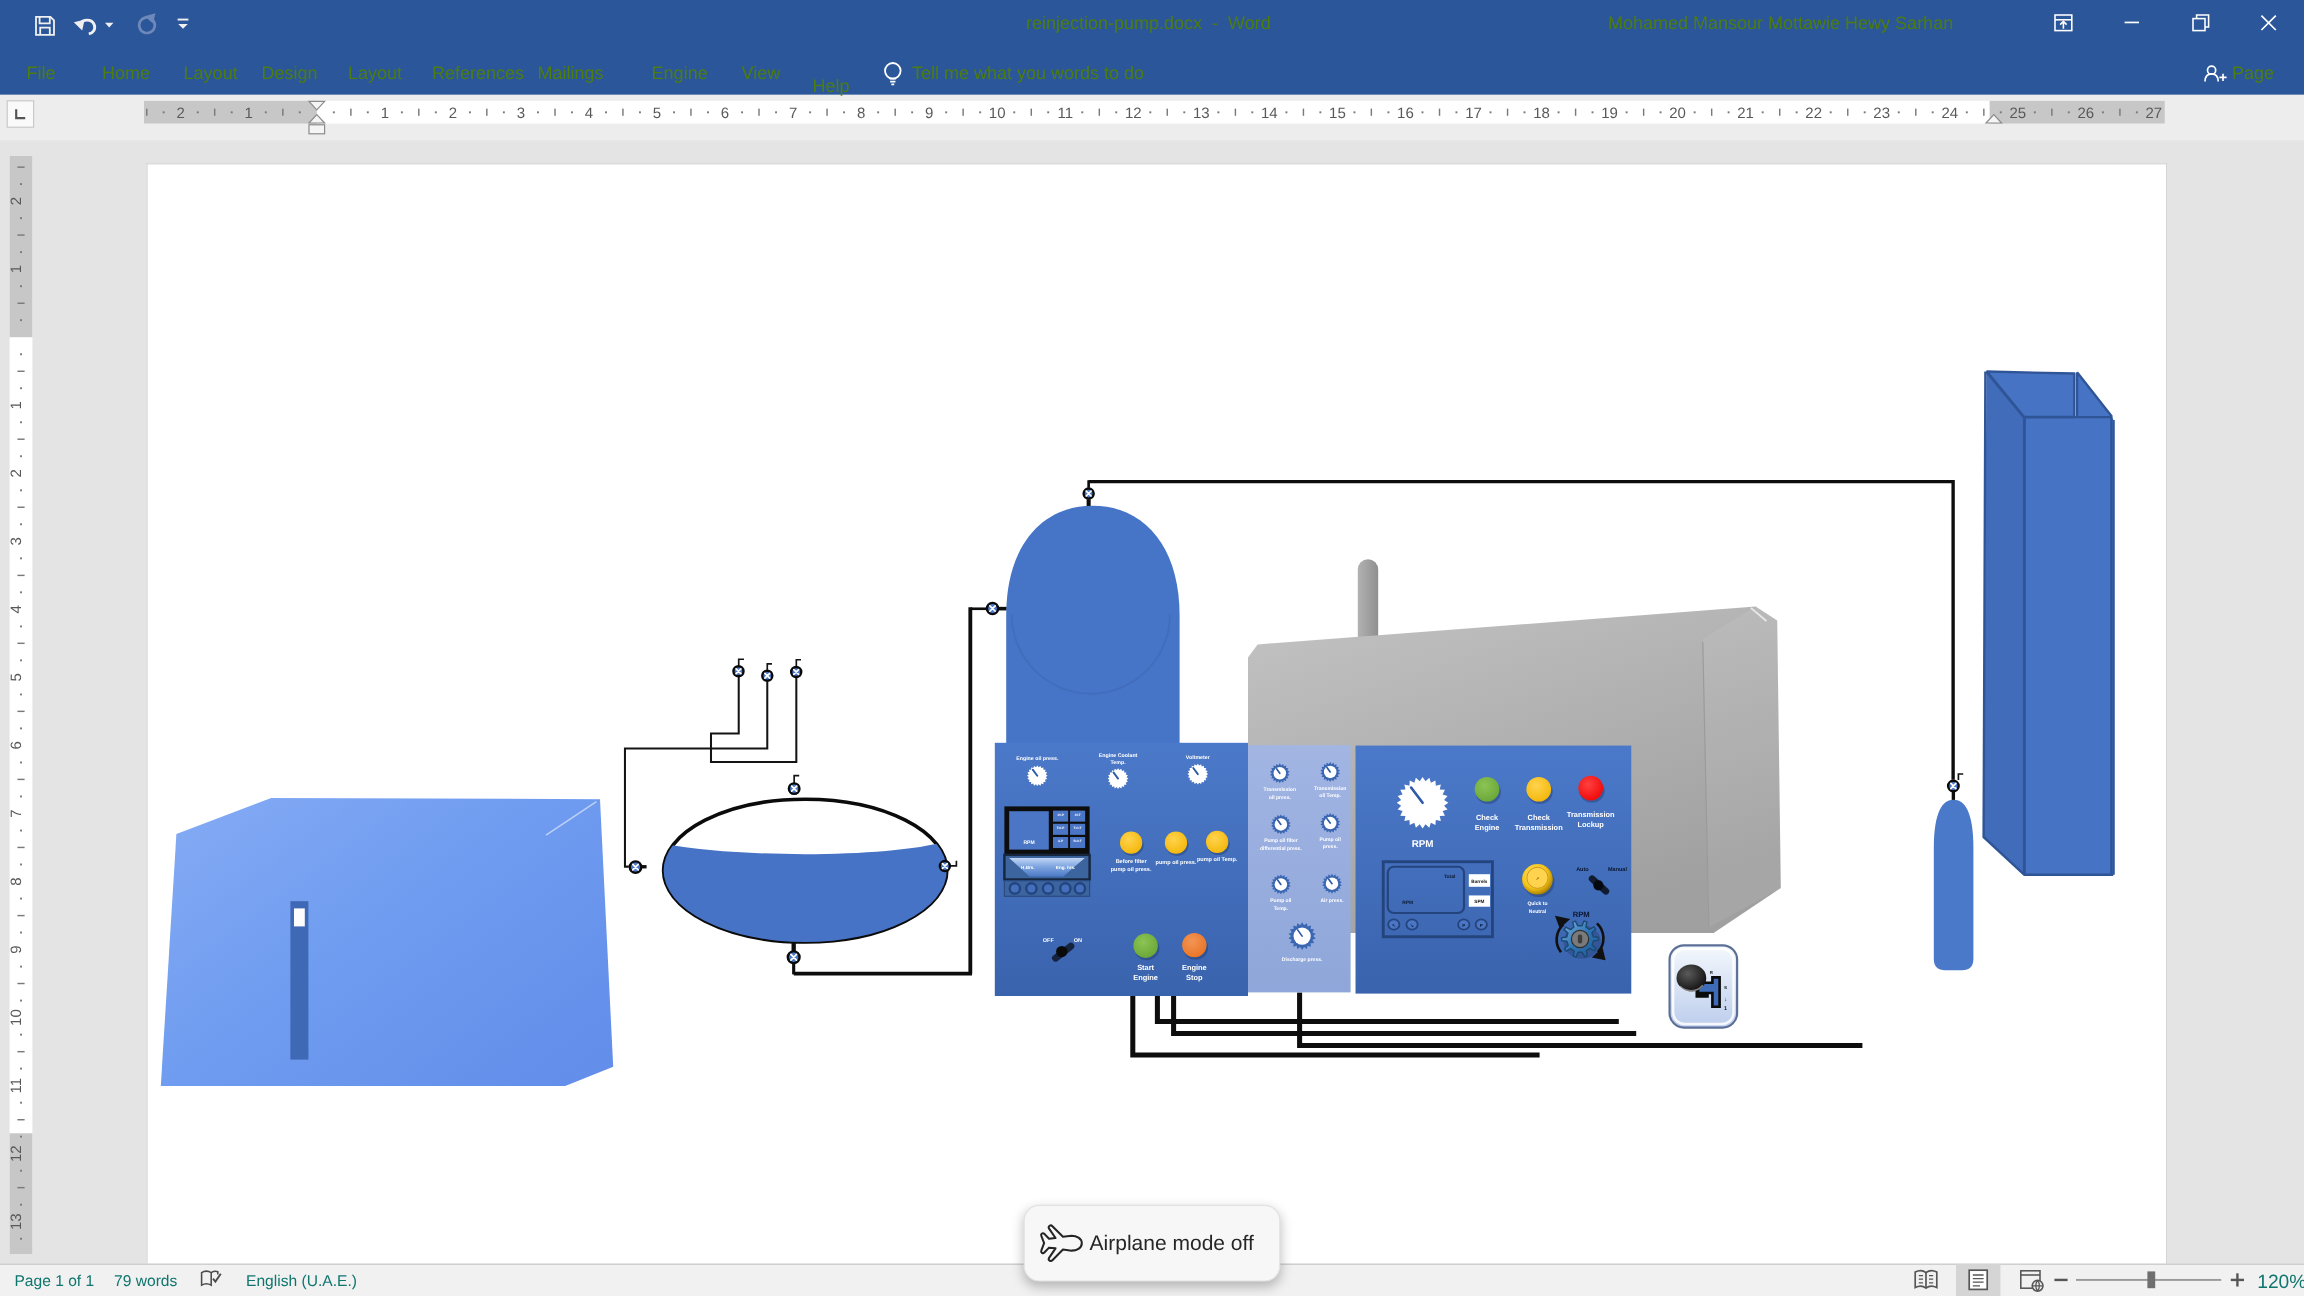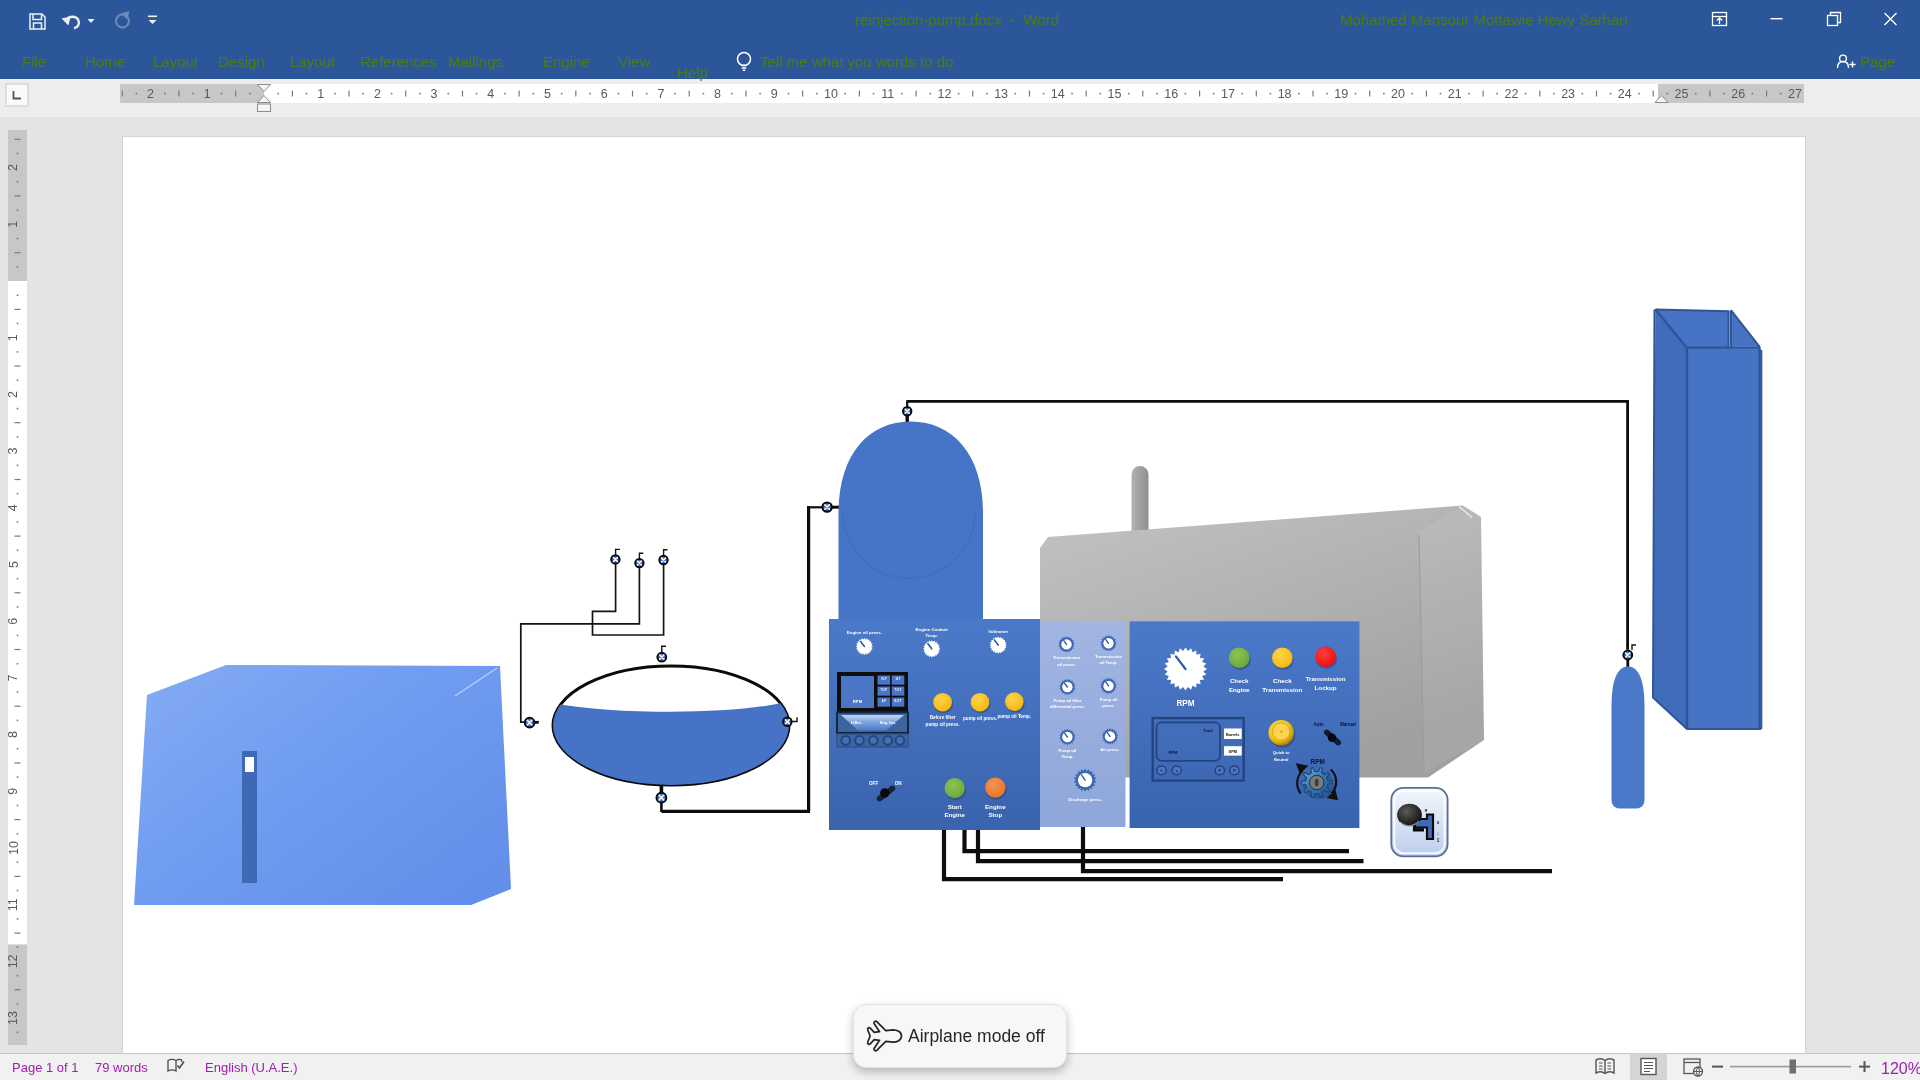--- a/index.html
+++ b/index.html
@@ -3,21 +3,21 @@
 *{margin:0;padding:0;box-sizing:border-box}
 html,body{width:1920px;height:1080px;overflow:hidden;font-family:"Liberation Sans",sans-serif;-webkit-font-smoothing:antialiased}
 .abs{position:absolute}
 #root{position:relative;width:1920px;height:1080px;background:#e4e4e4}
 #titlebar{position:absolute;left:0;top:0;width:1920px;height:79px;background:#2b579a}
 #rulerband{position:absolute;left:0;top:79px;width:1920px;height:38px;background:#ededed}
 #canvas{position:absolute;left:0;top:117px;width:1920px;height:936px;background:#e4e4e4}
 #page{position:absolute;left:122px;top:19px;width:1684px;height:936px;background:#fff;border:1px solid #d4d4d4;border-bottom:none}
 #statusbar{position:absolute;left:0;top:1053px;width:1920px;height:27px;background:#f1f1f1;border-top:1px solid #c6c6c6}
 .mtxt{position:absolute;color:#4d7c0f;font-size:15px;white-space:nowrap}
-.stxt{position:absolute;color:#a21caf;font-size:13px;white-space:nowrap;top:1060px}
+.stxt{position:absolute;color:#0f766e;font-size:13px;white-space:nowrap;top:1060px}
 #toast{position:absolute;left:853px;top:1004px;width:214px;height:64px;background:#f7f7f7;border:1px solid #e2e2e2;border-radius:13px;box-shadow:0 4px 10px rgba(0,0,0,0.25)}
 </style></head><body>
 <div id="root">
 <div id="titlebar"></div>
 <div id="rulerband"></div>
 <div id="canvas">
       <div id="page"></div>
     </div>
 <div id="statusbar"></div>
 

